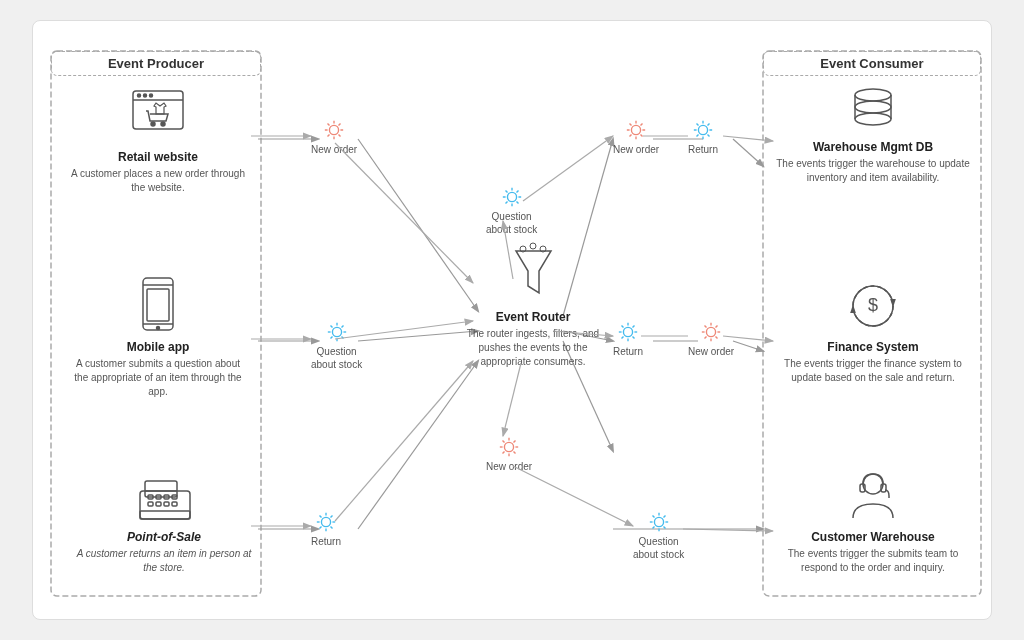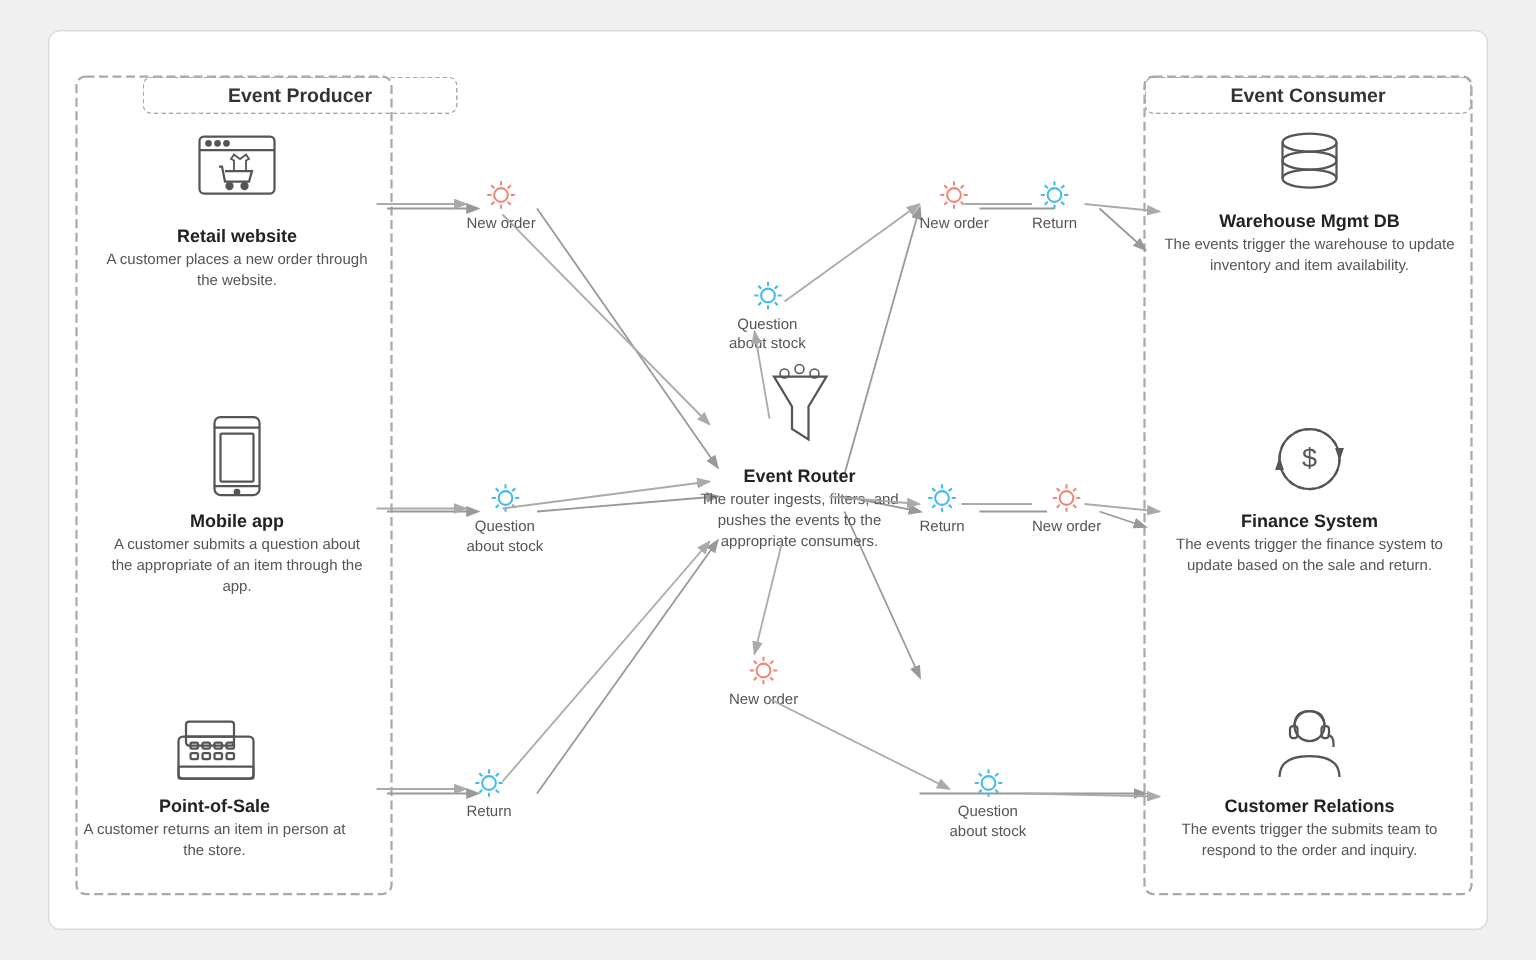--- a/index.html
+++ b/index.html
@@ -110,21 +110,21 @@
     <line x1="530" y1="320" x2="580" y2="430" stroke="#999" stroke-width="1.2" marker-end="url(#arrow)"></line>
     <line x1="580" y1="508" x2="730" y2="508" stroke="#999" stroke-width="1.2" marker-end="url(#arrow)"></line>
 
     <defs>
       <marker id="arrow" markerWidth="8" markerHeight="8" refX="6" refY="3" orient="auto">
         <path d="M0,0 L0,6 L8,3 z" fill="#999"></path>
       </marker>
     </defs>
   </svg>
 
-  <div class="section-label" style="top:30px; left:18px; width:210px; text-align:center;margin-left:44px;">
+  <div class="section-label" style="top:30px; left:18px; width:210px; text-align:center;">
     <span>Event Producer</span>
   </div>
   <div class="section-label" style="top:30px; left:730px; width:218px; text-align:center;">
     <span>Event Consumer</span>
   </div>
 
   <div class="node" style="left:35px; top:65px; width:180px;">
     <div class="node-icon">
       <svg width="60" height="60" viewBox="0 0 60 60" fill="none" stroke="#555" stroke-width="1.5">
 
@@ -152,21 +152,21 @@
         <line x1="10" y1="9" x2="40" y2="9"></line>
         <line x1="10" y1="48" x2="40" y2="48"></line>
         <rect x="14" y="13" width="22" height="32" rx="1" fill="none"></rect>
         <circle cx="25" cy="52" r="1.5" fill="#555"></circle>
       </svg>
     </div>
     <div class="node-title">Mobile app</div>
     <div class="node-desc">A customer submits a question about the appropriate of an item through the app.</div>
   </div>
 
-  <div class="node" style="left:20px; top:450px; width:180px;">
+  <div class="node" style="left:41px; top:450px; width:180px;font-style:italic;">
     <div class="node-icon">
       <svg width="65" height="55" viewBox="0 0 65 55" fill="none" stroke="#555" stroke-width="1.5">
 
         <rect x="8" y="20" width="50" height="28" rx="3" fill="none"></rect>
         <rect x="13" y="10" width="32" height="16" rx="2" fill="none"></rect>
         <line x1="13" y1="20" x2="45" y2="20"></line>
 
         <rect x="16" y="24" width="5" height="4" rx="1" fill="none"></rect>
         <rect x="24" y="24" width="5" height="4" rx="1" fill="none"></rect>
         <rect x="32" y="24" width="5" height="4" rx="1" fill="none"></rect>
@@ -385,21 +385,21 @@
         <circle cx="30" cy="18" r="10" fill="none"></circle>
 
         <path d="M10 52 Q10 38 30 38 Q50 38 50 52" fill="none"></path>
 
         <path d="M20 18 Q20 8 30 8 Q40 8 40 18" fill="none"></path>
         <rect x="17" y="18" width="5" height="8" rx="2" fill="none"></rect>
         <rect x="38" y="18" width="5" height="8" rx="2" fill="none"></rect>
         <path d="M42 24 Q46 24 46 30 L46 32" fill="none"></path>
       </svg>
     </div>
-    <div class="node-title">Customer Relations</div>
+    <div class="node-title">Customer Warehouse</div>
     <div class="node-desc">The events trigger the submits team to respond to the order and inquiry.</div>
   </div>
 
   <svg style="position:absolute;top:0;left:0;width:100%;height:100%;pointer-events:none;">
     <defs>
       <marker id="arrowHead" markerWidth="8" markerHeight="8" refX="7" refY="3" orient="auto">
         <path d="M0,0 L0,6 L8,3 z" fill="#aaa"></path>
       </marker>
       <marker id="arrowSmall" markerWidth="6" markerHeight="6" refX="5" refY="2" orient="auto">
         <path d="M0,0 L0,4 L6,2 z" fill="#555"></path>

